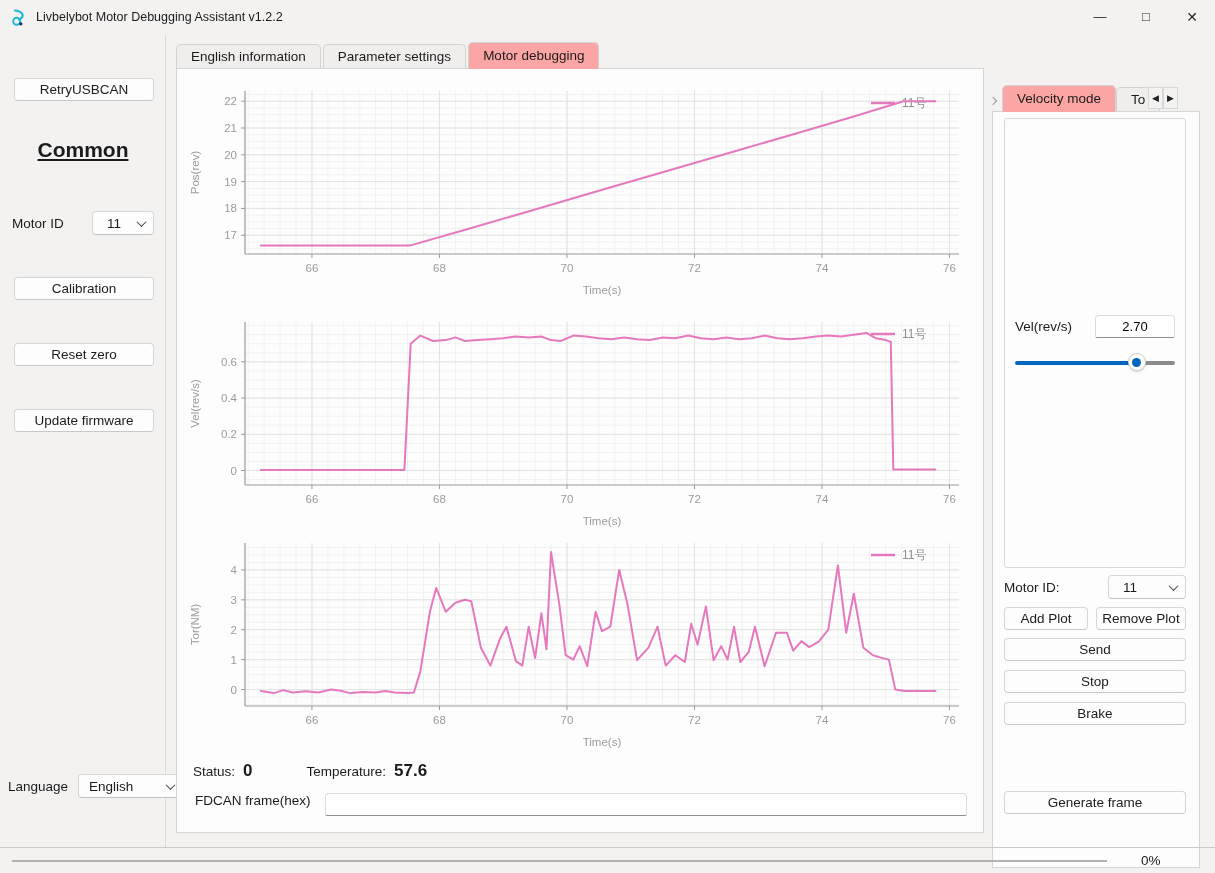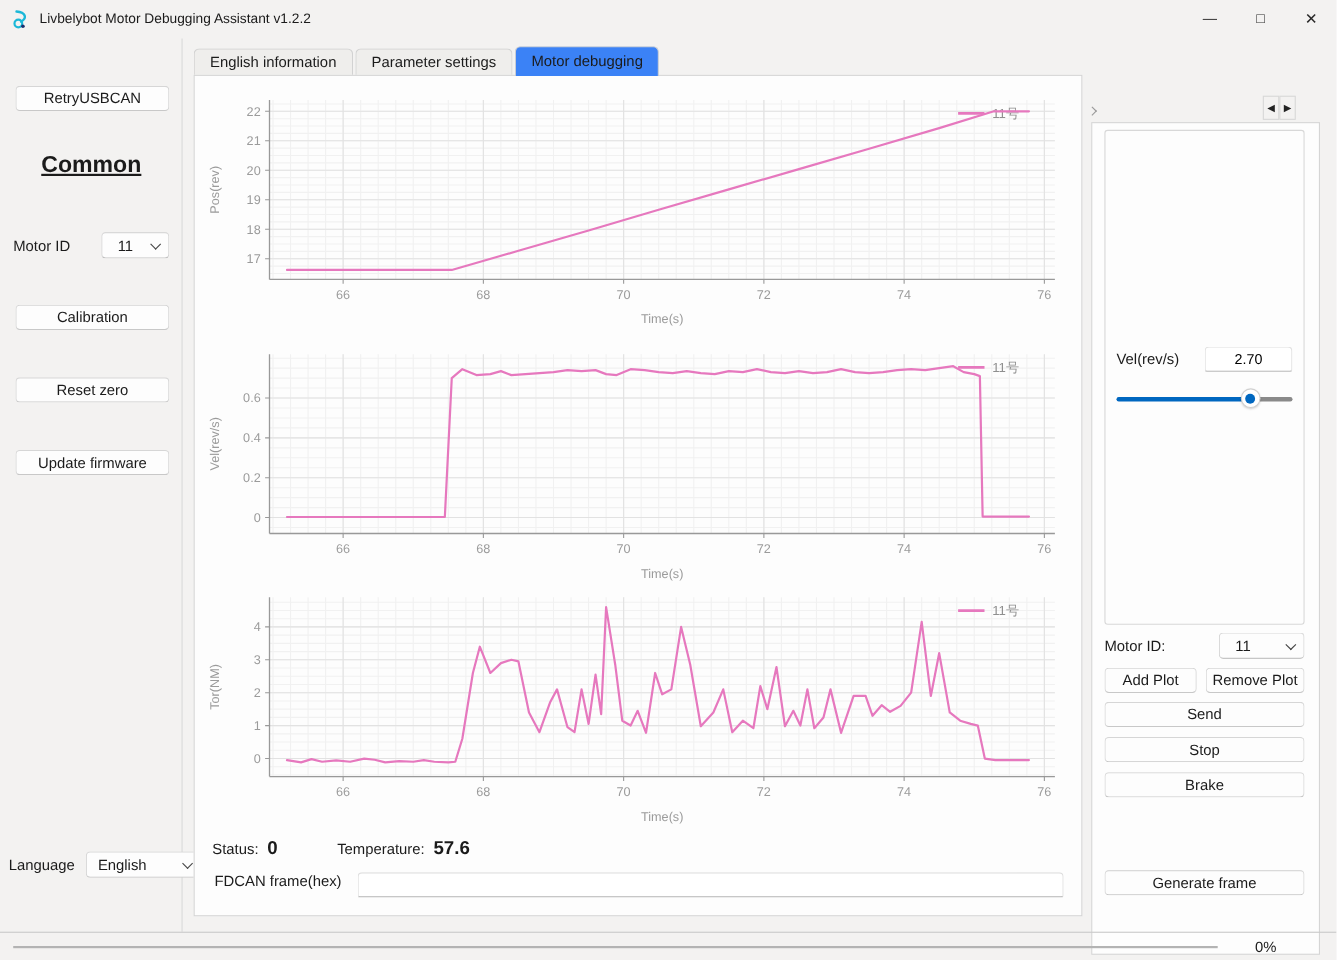--- a/index.html
+++ b/index.html
@@ -39,21 +39,21 @@
   .combo .val { font-size:13.5px; }
   .chev { width:7px; height:7px; border-right:1.4px solid #444; border-bottom:1.4px solid #444;
           transform:rotate(45deg) translate(-1px,-1px); }
 
   
   #main-tabs { left:176px; top:42px; height:27px; display:flex; align-items:flex-end; gap:2px; }
   .tab {
     border:1px solid #d2d2d2; border-bottom:none; border-radius:5px 5px 0 0;
     background:#efeeec; padding:4px 14px 5px 14px; font-size:13.5px; cursor:default;
   }
-  .tab.active { background:#3b82f6; padding-top:5px; padding-bottom:6px; position:relative; z-index:3; }
+  .tab.active { background:#fca5a5; padding-top:5px; padding-bottom:6px; position:relative; z-index:3; }
 
   
   #main-pane { left:176px; top:68px; width:808px; height:765px;
     background:#fdfdfd; border:1px solid #d5d5d5; z-index:2; }
   .chart-box { position:absolute; left:8px; width:790px; height:225px; }
   #chart-0 { top:8px; } #chart-1 { top:239px; } #chart-2 { top:460px; }
   .chart-box svg { width:790px; height:225px; display:block; }
   svg text { font-family:"Liberation Sans", sans-serif; }
 
   #status-row { left:16px; top:692px; display:flex; align-items:baseline; }
@@ -501,20 +501,24 @@
     <span id="fdcan-label">FDCAN frame(hex)</span>
     <input class="text-input" id="fdcan-input" value="" style="">
   </div>
 </div>
 
 <div class="abs" id="right-panel">
   <div class="abs" id="splitter-handle">
     <span class="chev-r"></span>
   </div>
 
+  <div class="abs" id="right-tabs">
+    <div class="tab active">Velocity mode</div>
+    <div class="tab">To</div>
+  </div>
   <div class="abs" id="tab-scroll">
     <div class="arrow-btn">◀</div>
     <div class="arrow-btn">▶</div>
   </div>
 
   <div class="abs" id="right-pane"></div>
 
   <div class="abs" id="vel-groupbox">
     <div id="vel-row">
       <span class="field-label">Vel(rev/s)</span>

